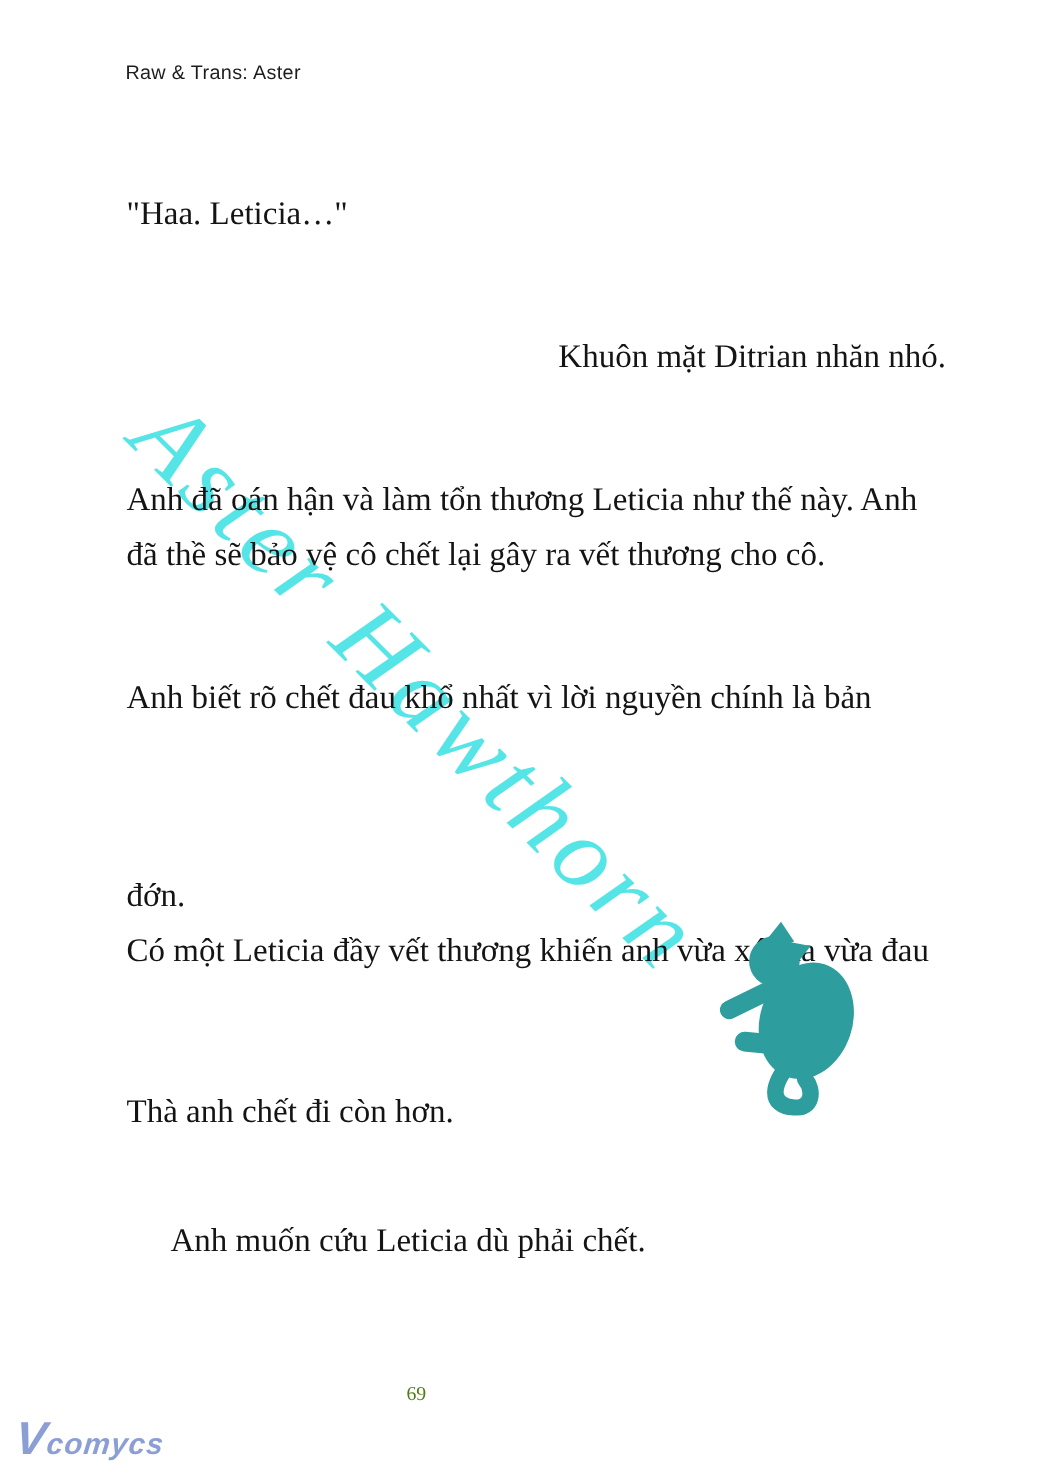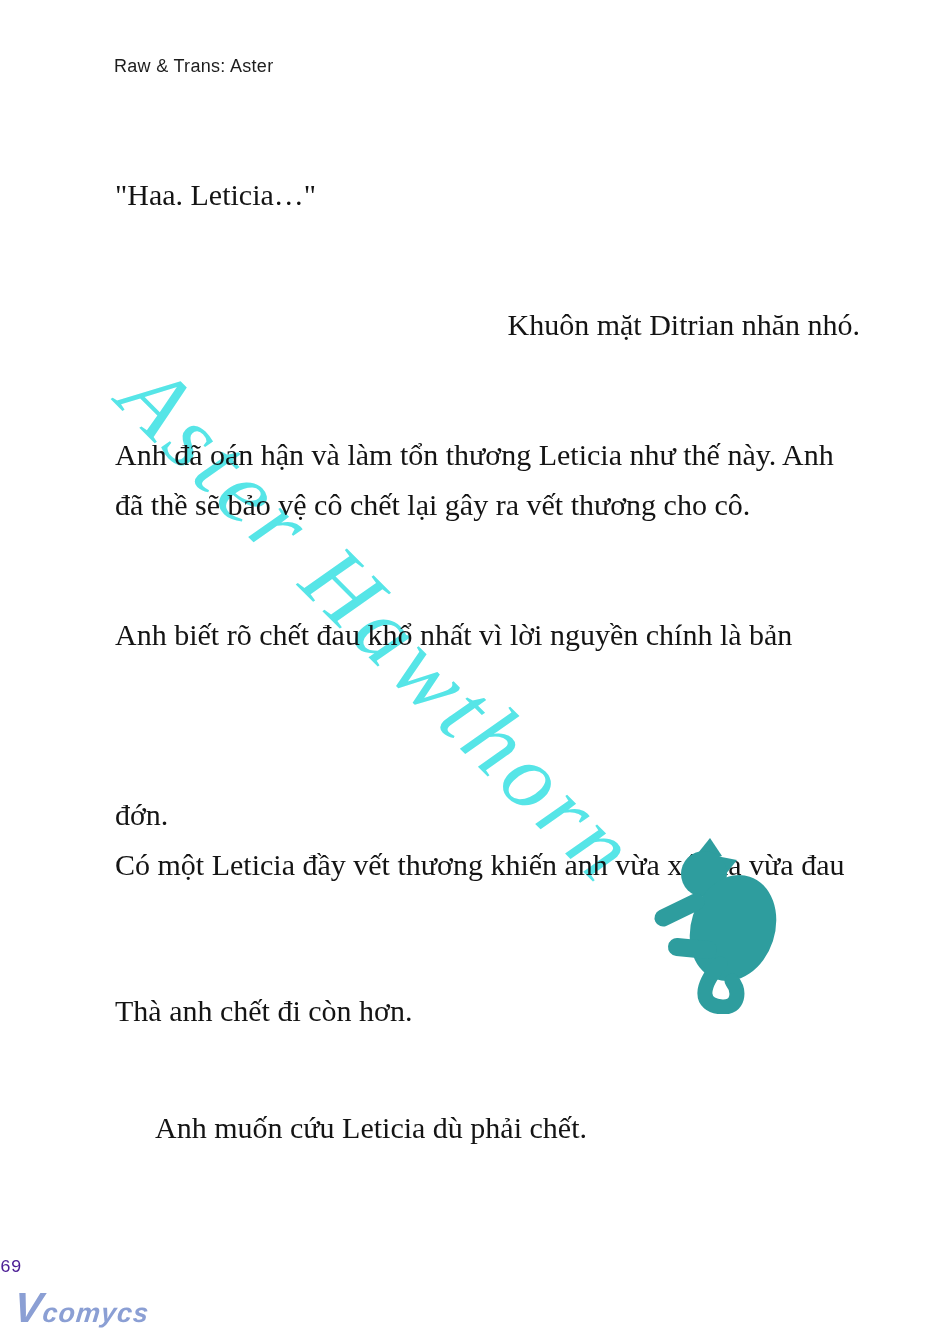--- a/index.html
+++ b/index.html
@@ -47,22 +47,23 @@
   }
   .p1 { top: 170px; }
   .p2 { top: 300px; text-align: right; }
   .p3 { top: 430px; }
   .p4 { top: 610px; }
   .p5 { top: 790px; }
   .p6 { top: 970px; margin-top: 16px; }
   .p7 { top: 1103px; margin-left: 40px; }
   .page-number {
     position: absolute; left: 0; top: 1257px; width: 100%;
-    font-family: Liberation Mono, monospace;
-    font-size: 18px; color: #4c1d95;
+    text-align: center;
+    font-family: Liberation Serif, serif;
+    font-size: 18px; color: #4d7c0f;
     z-index: 1;
   }
   .cat-wrap {
     position: absolute; left: 648px; top: 834px;
     width: 130px; height: 180px;
     z-index: 2;
   }
   .logo {
     position: absolute; left: 14px; top: 1290px;
     font-family: "Liberation Sans", sans-serif;

